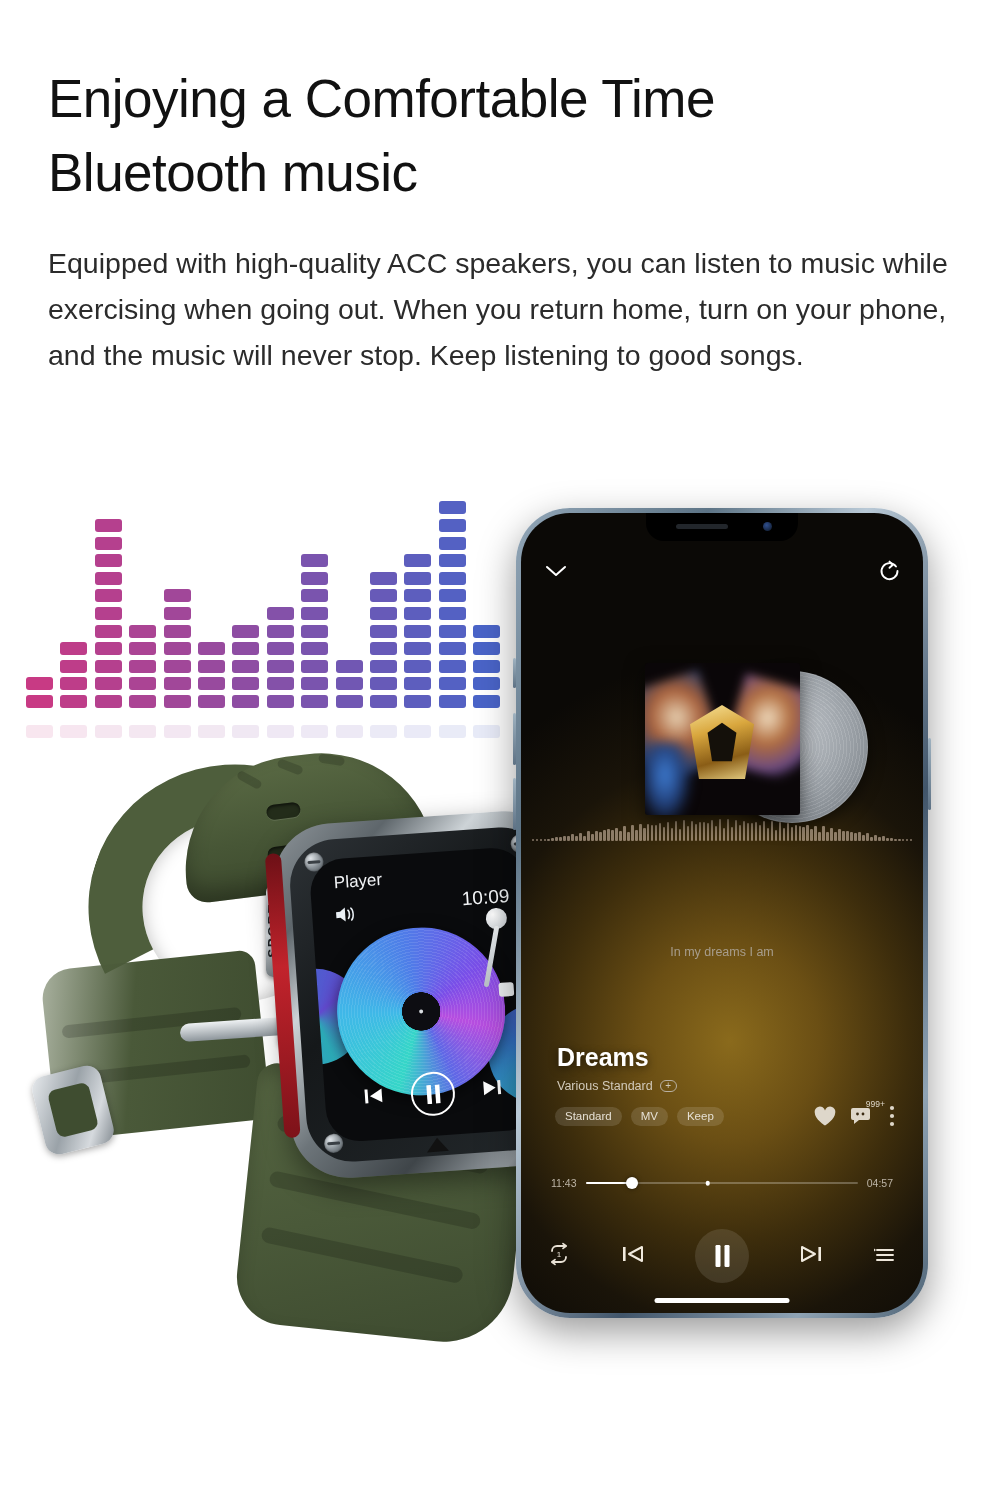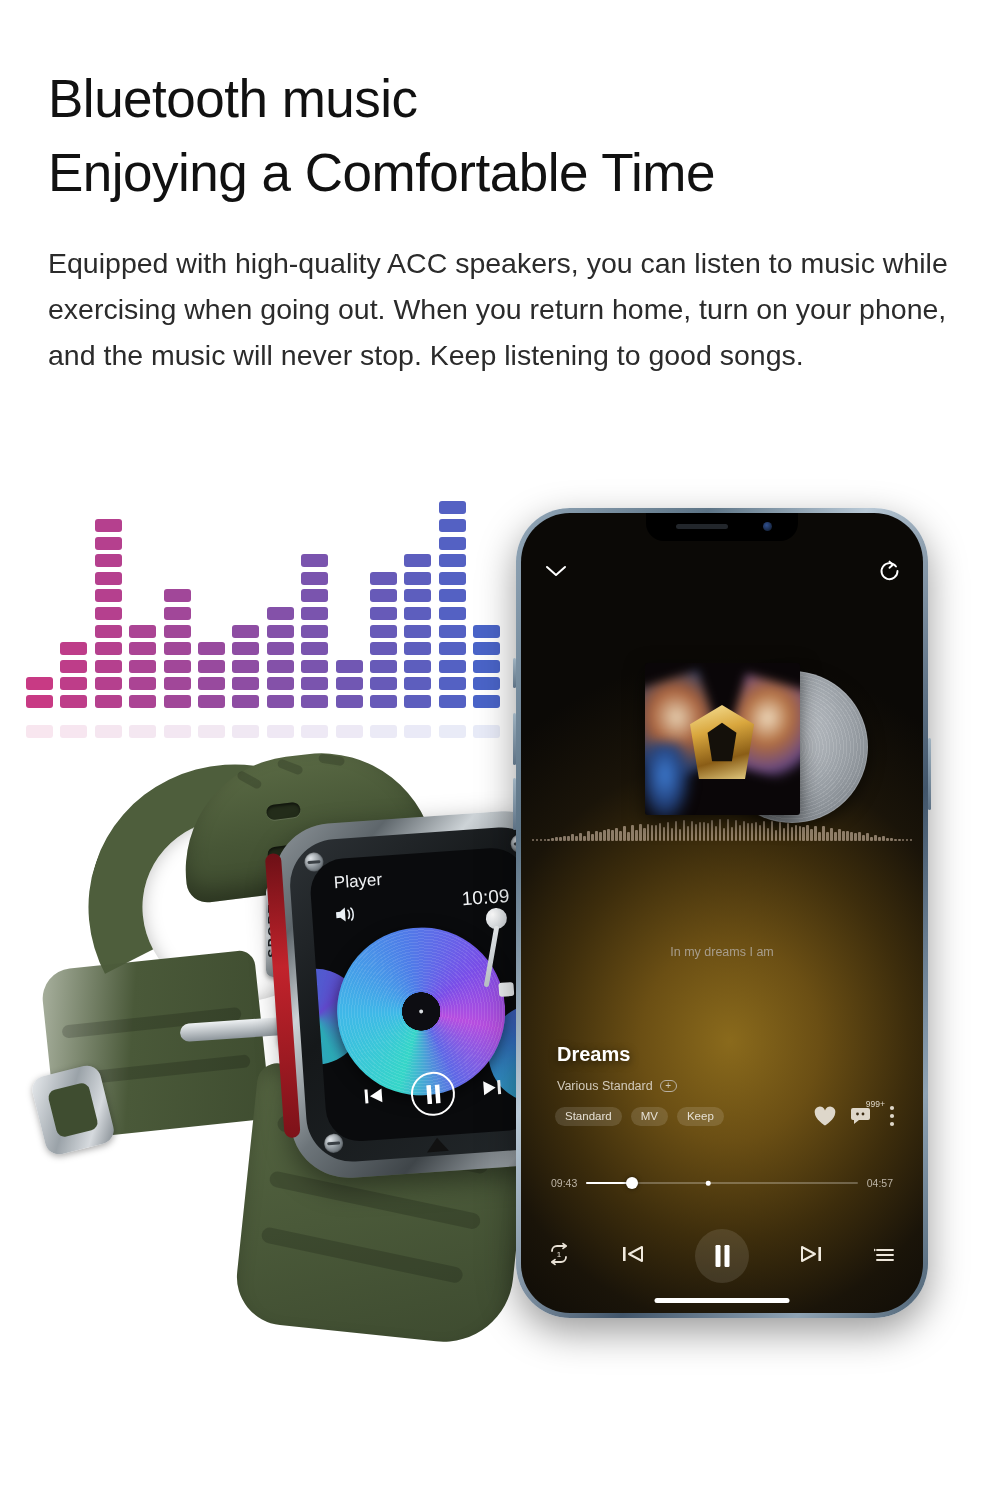--- a/index.html
+++ b/index.html
@@ -389,21 +389,21 @@
     text-align:center; font-size:17px; color:#f3f0ea;
     text-shadow:0 1px 6px rgba(0,0,0,.6);
   }
   .lyric-main .dim { color:#b9b2a6; }
   .lyric-sub {
     position:absolute; left:0; right:0; top:432px;
     text-align:center; font-size:12.5px; color:#a79d8c;
   }
   .song-title {
     position:absolute; left:36px; top:530px;
-    font-size:20px; font-weight:700; color:#fff;
+    font-size:25px; font-weight:700; color:#fff;
     text-shadow:0 2px 8px rgba(0,0,0,.6);
   }
   .artist-row {
     position:absolute; left:36px; top:566px;
     display:flex; align-items:center; gap:7px;
     font-size:12.5px; color:#d2cabb;
   }
   .plus-badge {
     width:17px; height:12px;
     border:1px solid #b8b0a2;
@@ -471,22 +471,22 @@
   .phone-btn {
     position:absolute;
     background:linear-gradient(180deg,#9fb2c0,#5d7184);
     border-radius:2px;
   }
 </style>
 </head>
 <body>
 
 <div class="headline-block">
+  <div class="headline">Enjoying a Comfortable Time</div>
   <div class="headline">Bluetooth music</div>
-  <div class="headline">Enjoying a Comfortable Time</div>
 </div>
 
 <div class="body-block">
   <p class="body-copy">Equipped with high-quality ACC speakers, you can listen to music while exercising when going out. When you return home, turn on your phone, and the music will never stop. Keep listening to good songs.</p>
 </div>
 
 <div id="equalizer">
     <div class="eq-col" style="left: 8px;">
       <div class="eq-bar" style="background: rgb(200, 58, 132);"></div>
       <div class="eq-bar" style="background: rgb(200, 58, 132);"></div>
@@ -883,21 +883,21 @@
       <span class="icon-btn" style="margin-left:8px;">
         <svg width="6" height="22" viewBox="0 0 6 22">
           <circle cx="3" cy="3" r="2.1" fill="#ded7ca"></circle>
           <circle cx="3" cy="11" r="2.1" fill="#ded7ca"></circle>
           <circle cx="3" cy="19" r="2.1" fill="#ded7ca"></circle>
         </svg>
       </span>
     </div>
 
     <div class="progress-row">
-      <span>09:43</span>
+      <span>11:43</span>
       <span class="track">
         <span class="track-fill"></span>
         <span class="track-mark"></span>
         <span class="track-knob"></span>
       </span>
       <span>04:57</span>
     </div>
 
     <div class="ph-controls">
       <div>

